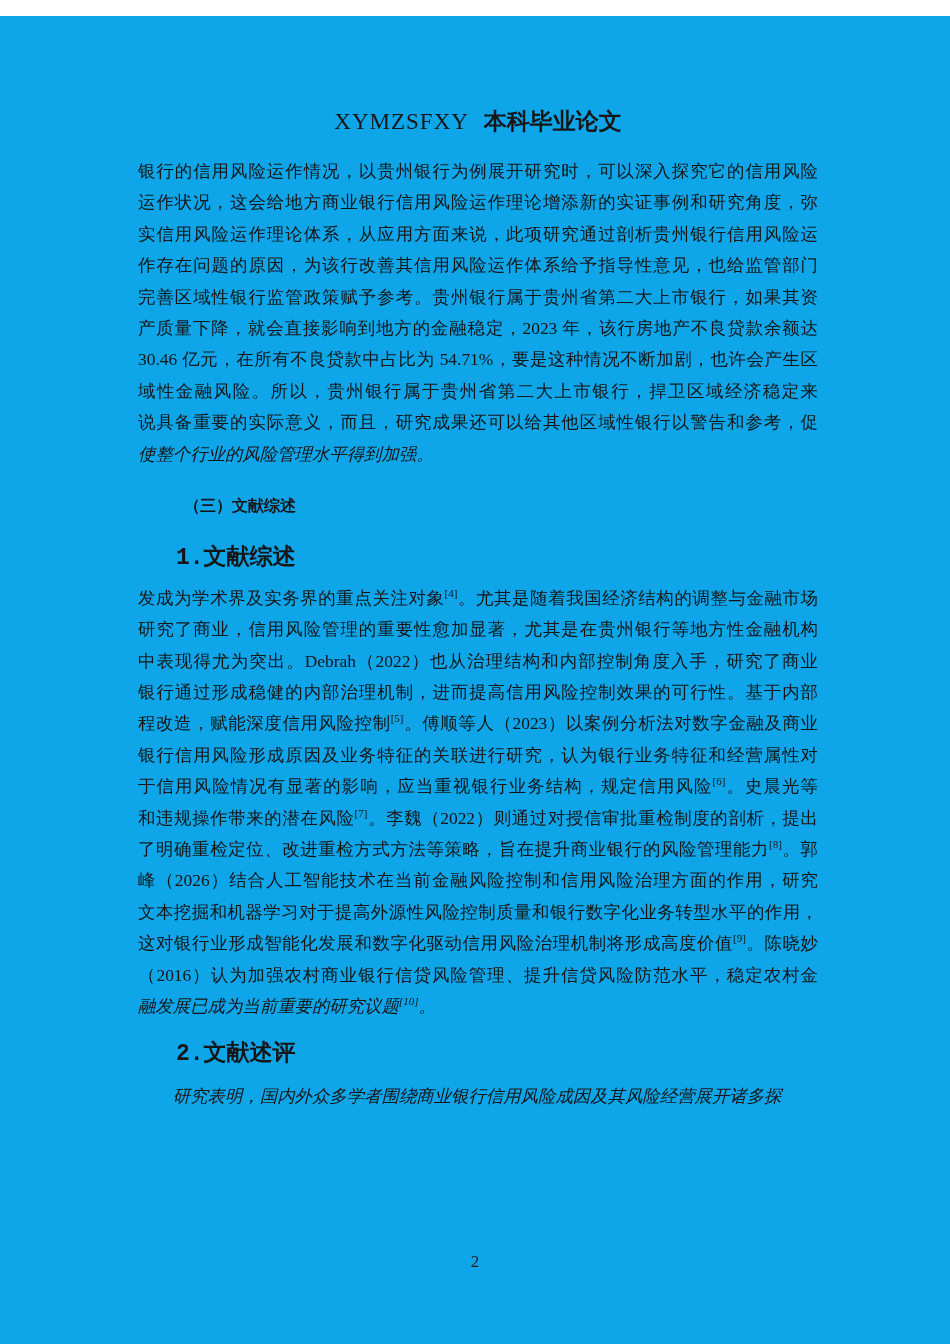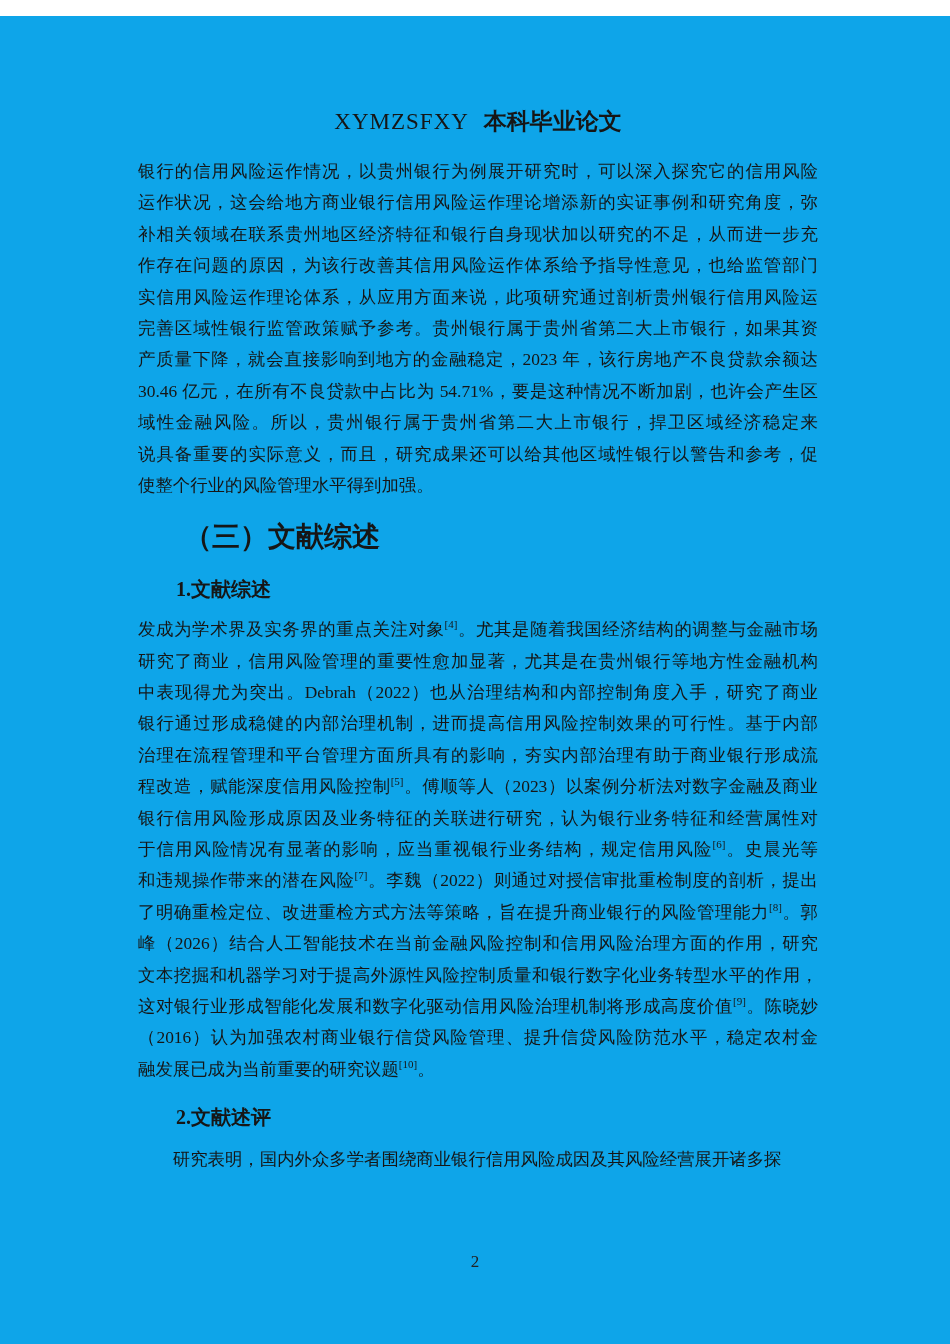--- a/index.html
+++ b/index.html
@@ -29,38 +29,38 @@
   .para.p3 { margin-top:12px; }
   .line {
     font-size:17.4px;
     line-height:31.4px;
     height:31.4px;
     overflow:hidden;
     text-align:justify;
     text-align-last:justify;
     text-justify:inter-ideograph;
   }
-  .line.last { text-align-last:left; }
+  .line.last { text-align-last:left;font-style:italic; }
   .line.indent { text-indent:2em; }
   .line sup {
     font-size:11px;
     line-height:0;
     vertical-align:super;
   }
   h2.heading-main {
     font-family:"Liberation Sans","DejaVu Sans",sans-serif;
     font-weight:700;
-    font-size:28px;
+    font-size:16px;
     line-height:36px;
     margin:18px 0 0 46px;
   }
   h3.heading-sub {
-    font-family:Liberation Serif, serif;
+    font-family:Liberation Mono, monospace;
     font-weight:700;
-    font-size:20px;
+    font-size:23px;
     line-height:30px;
     margin:19px 0 0 38px;
   }
   h3.heading-sub.sub2 { margin-top:17px; }
   .page-footer {
     position:absolute;
     left:0; right:0;
     top:1236px;
     text-align:center;
     font-size:17px;
@@ -73,41 +73,39 @@
 <div class="page">
 
   <div class="doc-header">
     <span class="latin">XYMZSFXY</span>
     <span class="cn">本科毕业论文</span>
   </div>
 
   <div class="para p1">
       <div class="line">银行的信用风险运作情况，以贵州银行为例展开研究时，可以深入探究它的信用风险</div>
       <div class="line">运作状况，这会给地方商业银行信用风险运作理论增添新的实证事例和研究角度，弥</div>
-      <div class="line">补相关领域在联系贵州地区经济特征和银行自身现状加以研究的不足，从而进一步充</div>
+      <div class="line">实信用风险运作理论体系，从应用方面来说，此项研究通过剖析贵州银行信用风险运</div>
       <div class="line">作存在问题的原因，为该行改善其信用风险运作体系给予指导性意见，也给监管部门</div>
-      <div class="line">实信用风险运作理论体系，从应用方面来说，此项研究通过剖析贵州银行信用风险运</div>
       <div class="line">完善区域性银行监管政策赋予参考。贵州银行属于贵州省第二大上市银行，如果其资</div>
       <div class="line">产质量下降，就会直接影响到地方的金融稳定，2023 年，该行房地产不良贷款余额达</div>
       <div class="line">30.46 亿元，在所有不良贷款中占比为 54.71%，要是这种情况不断加剧，也许会产生区</div>
       <div class="line">域性金融风险。所以，贵州银行属于贵州省第二大上市银行，捍卫区域经济稳定来</div>
       <div class="line">说具备重要的实际意义，而且，研究成果还可以给其他区域性银行以警告和参考，促</div>
       <div class="line last">使整个行业的风险管理水平得到加强。</div>
     </div>
 
   <h2 class="heading-main">（三）文献综述</h2>
 
   <h3 class="heading-sub">1.文献综述</h3>
 
   <div class="para p2">
       <div class="line">发成为学术界及实务界的重点关注对象<sup>[4]</sup>。尤其是随着我国经济结构的调整与金融市场</div>
       <div class="line">研究了商业，信用风险管理的重要性愈加显著，尤其是在贵州银行等地方性金融机构</div>
       <div class="line">中表现得尤为突出。Debrah（2022）也从治理结构和内部控制角度入手，研究了商业</div>
       <div class="line">银行通过形成稳健的内部治理机制，进而提高信用风险控制效果的可行性。基于内部</div>
-      <div class="line">治理在流程管理和平台管理方面所具有的影响，夯实内部治理有助于商业银行形成流</div>
       <div class="line">程改造，赋能深度信用风险控制<sup>[5]</sup>。傅顺等人（2023）以案例分析法对数字金融及商业</div>
       <div class="line">银行信用风险形成原因及业务特征的关联进行研究，认为银行业务特征和经营属性对</div>
       <div class="line">于信用风险情况有显著的影响，应当重视银行业务结构，规定信用风险<sup>[6]</sup>。史晨光等</div>
       <div class="line">和违规操作带来的潜在风险<sup>[7]</sup>。李魏（2022）则通过对授信审批重检制度的剖析，提出</div>
       <div class="line">了明确重检定位、改进重检方式方法等策略，旨在提升商业银行的风险管理能力<sup>[8]</sup>。郭</div>
       <div class="line">峰（2026）结合人工智能技术在当前金融风险控制和信用风险治理方面的作用，研究</div>
       <div class="line">文本挖掘和机器学习对于提高外源性风险控制质量和银行数字化业务转型水平的作用，</div>
       <div class="line">这对银行业形成智能化发展和数字化驱动信用风险治理机制将形成高度价值<sup>[9]</sup>。陈晓妙</div>
       <div class="line">（2016）认为加强农村商业银行信贷风险管理、提升信贷风险防范水平，稳定农村金</div>
       <div class="line last">融发展已成为当前重要的研究议题<sup>[10]</sup>。</div>

